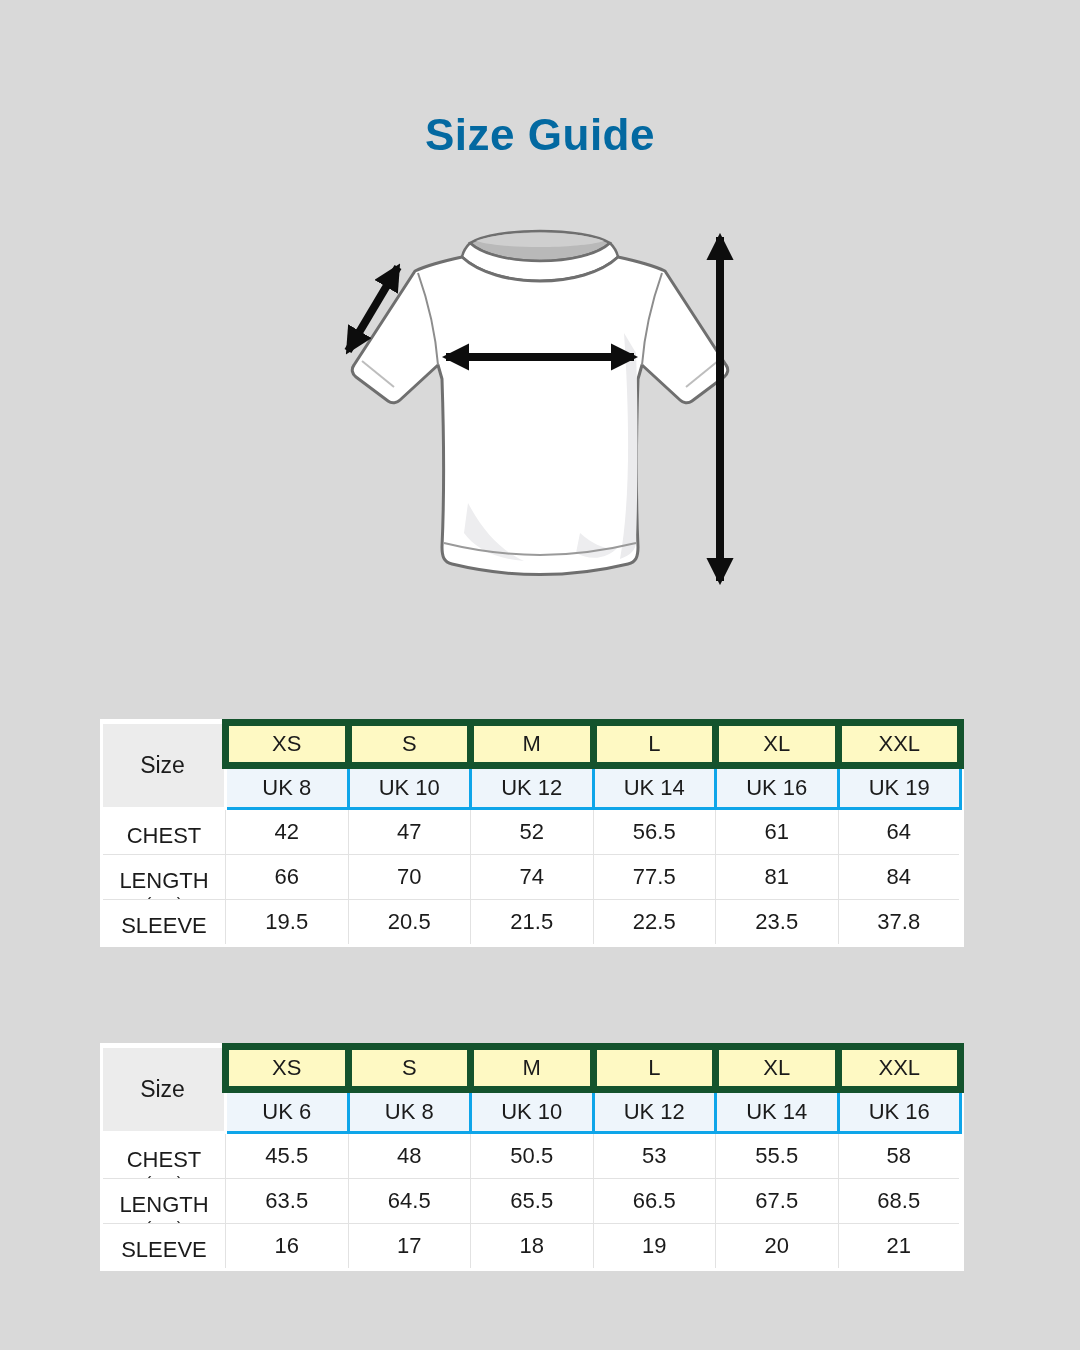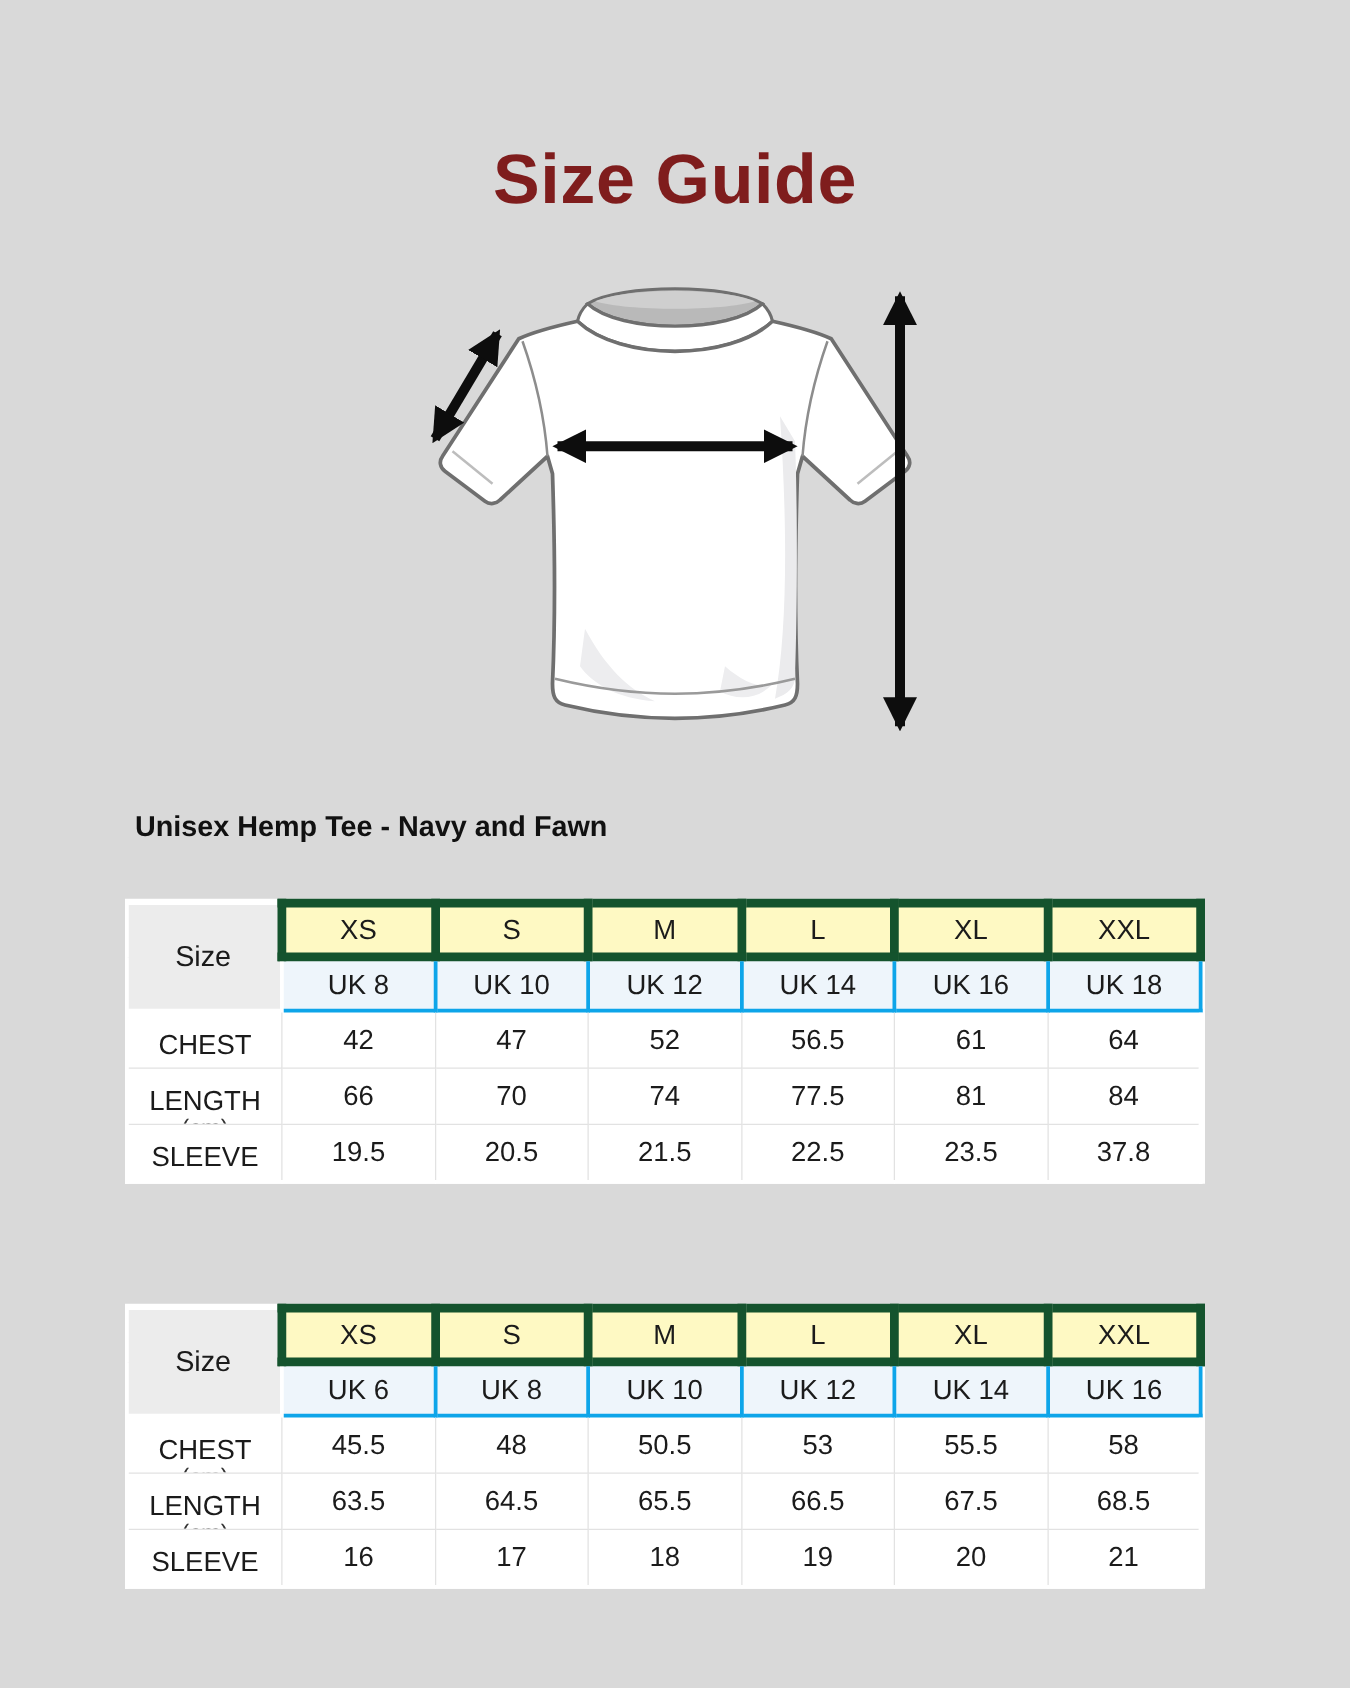--- a/index.html
+++ b/index.html
@@ -2,21 +2,21 @@
 <html><head>
 <meta charset="utf-8">
 <style>
   html,body{margin:0;padding:0;background:#d9d9d9;}
   .page{
     position:relative;width:1080px;height:1350px;background:#d9d9d9;
     font-family:"Liberation Sans", sans-serif;color:#161616;overflow:hidden;
   }
   .title{
     position:absolute;top:110px;left:0;width:100%;text-align:center;
-    font-size:56px;font-weight:700;letter-spacing:0.5px;color:#7f1d1d;
+    font-size:44px;font-weight:700;letter-spacing:0.5px;color:#0369a1;
   }
   .shirt-wrap{position:absolute;left:318px;top:203px;width:465px;height:398px;}
   .section-heading{
     position:absolute;left:108px;font-size:23px;font-weight:700;color:#111;
     white-space:nowrap;
   }
   .h1{top:648px;}
   .h2{top:991px;}
   .tip{
     position:absolute;left:108px;top:678px;font-size:23px;font-weight:400;
@@ -91,21 +91,20 @@
       <path d="M126,340 C192,356 252,356 318,340" fill="none" stroke="#9a9a9a" stroke-width="2"></path>
       <path d="M44,158 L76,184" fill="none" stroke="#bdbdbd" stroke-width="2"></path>
       <path d="M400,158 L368,184" fill="none" stroke="#bdbdbd" stroke-width="2"></path>
 
       <line x1="30" y1="148" x2="80" y2="64" stroke="#0d0d0d" stroke-width="8" marker-start="url(#ah)" marker-end="url(#ah)"></line>
       <line x1="128" y1="154" x2="316" y2="154" stroke="#0d0d0d" stroke-width="8" marker-start="url(#ah)" marker-end="url(#ah)"></line>
       <line x1="402" y1="34" x2="402" y2="378" stroke="#0d0d0d" stroke-width="8" marker-start="url(#ah)" marker-end="url(#ah)"></line>
     </svg>
   </div>
 
-  <div class="section-heading h1">Unisex Hemp Tee - Navy and Fawn</div>
 
   <table class="size-table t1">
     <colgroup>
         <col class="c0">
         <col>
         <col>
         <col>
         <col>
         <col>
         <col>
@@ -119,21 +118,21 @@
       <td class="hcell">L</td>
       <td class="hcell">XL</td>
       <td class="hcell">XXL</td>
     </tr>
     <tr class="hrow">
       <td class="ukcell">UK 8</td>
       <td class="ukcell">UK 10</td>
       <td class="ukcell">UK 12</td>
       <td class="ukcell">UK 14</td>
       <td class="ukcell">UK 16</td>
-      <td class="ukcell">UK 18</td>
+      <td class="ukcell">UK 19</td>
     </tr>
     <tr class="brow">
       <td class="rlabel">
         <div class="lblwrap">
               <span class="lbl">CHEST</span>
               <span class="unit"></span>
             </div>
       </td>
       <td class="val">42</td>
       <td class="val">47</td>

